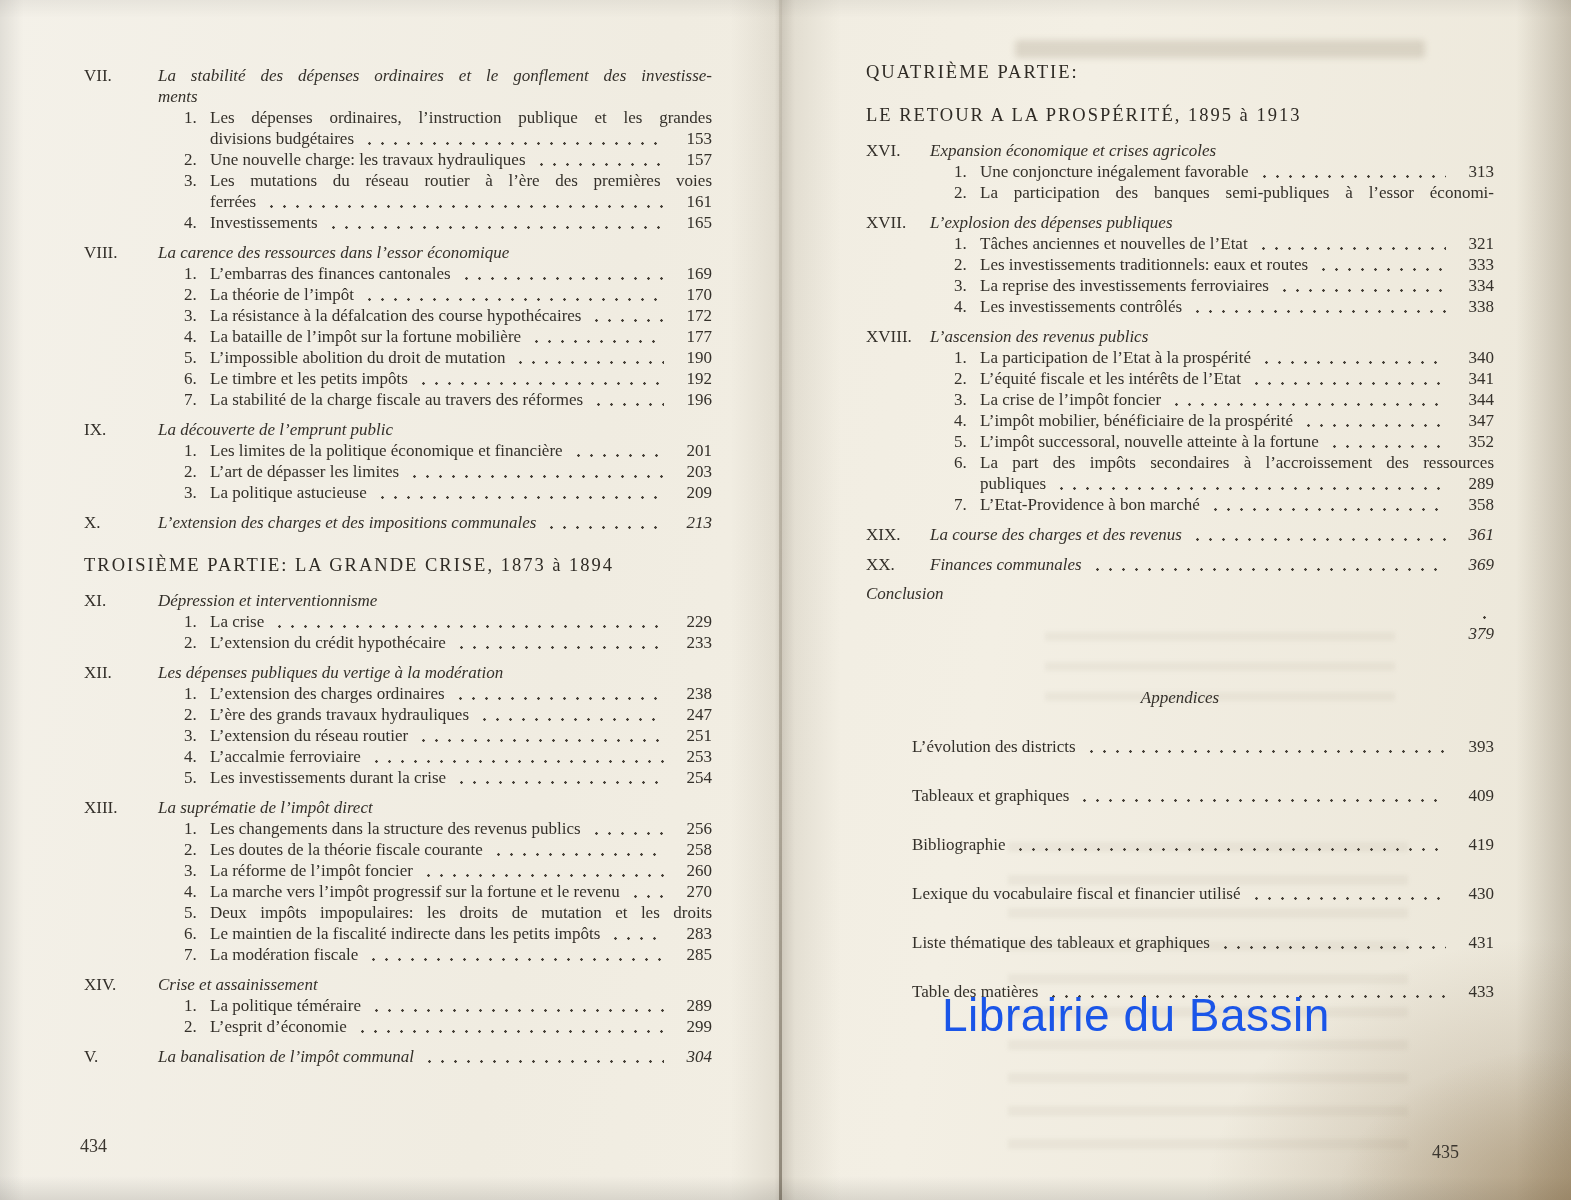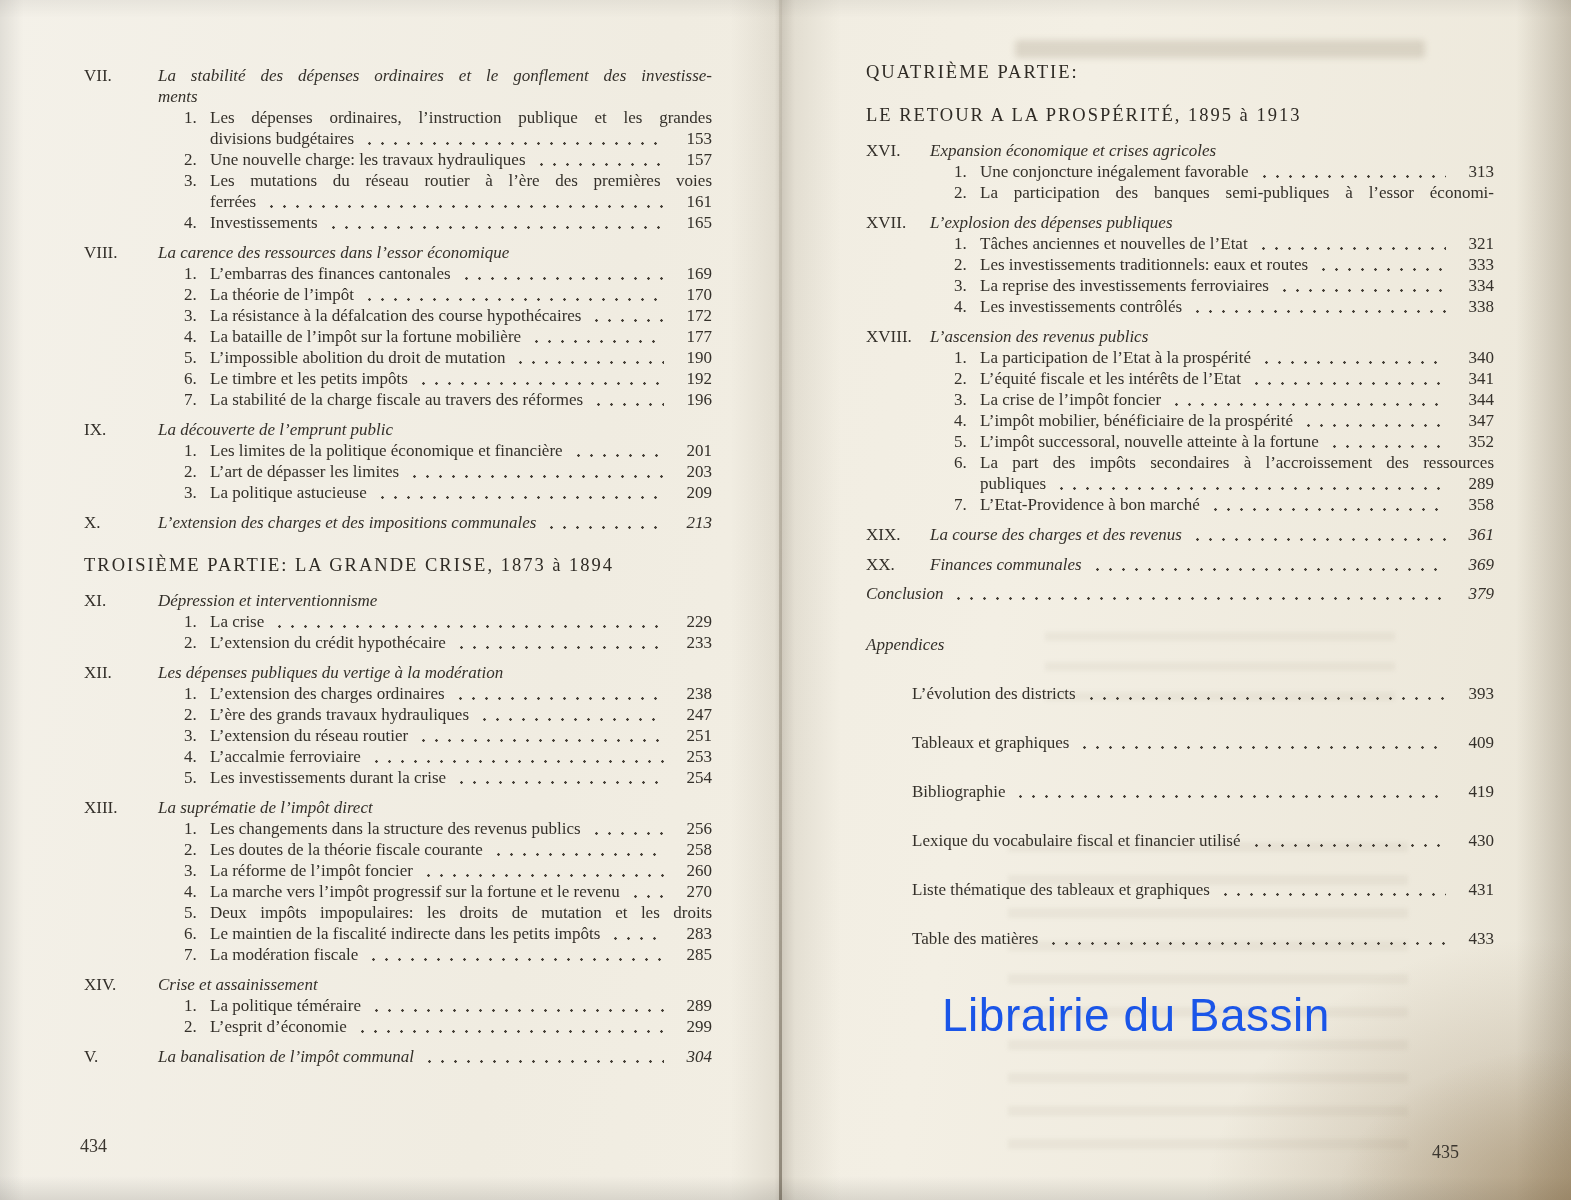--- a/index.html
+++ b/index.html
@@ -35,22 +35,22 @@
   .inum{flex:0 0 26px;}
   .ibody{flex:1;min-width:0;}
   .jline{text-align:justify;text-align-last:justify;}
   .lrow{display:flex;flex-wrap:nowrap;min-width:0;}
   .lrow .text{white-space:nowrap;}
   .leader{flex:1 1 auto;min-width:10px;margin:0 6px 0 9px;align-self:flex-end;height:19px;
     background-image:radial-gradient(circle,#453f36 1.25px,rgba(0,0,0,0) 1.45px);
     background-size:13px 5px;background-position:left bottom 3px;background-repeat:repeat-x;}
   .pg{flex:0 0 42px;text-align:right;align-self:flex-end;}
 
-  .entry{display:flex;margin-top:8px;font-style:italic;}
-  .entry.gap{margin-top:30px;}
+  .entry{display:flex;margin-top:8px;font-style:italic;flex-direction:column;}
+  .entry.gap{margin-top:22px;text-align:center;}
   .app-item{display:flex;margin-left:46px;font-style:normal;margin-top:28px;}
 
   .pagenum{position:absolute;font-size:18px;color:#3a352e;}
   #left-pagenum{left:80px;top:1136px;}
   #right-pagenum{left:1432px;top:1142px;}
 
   #watermark{position:absolute;left:942px;top:992px;
     font-family:"Liberation Sans","DejaVu Sans",sans-serif;
     font-size:46px;line-height:46px;letter-spacing:.5px;font-weight:400;}
 

